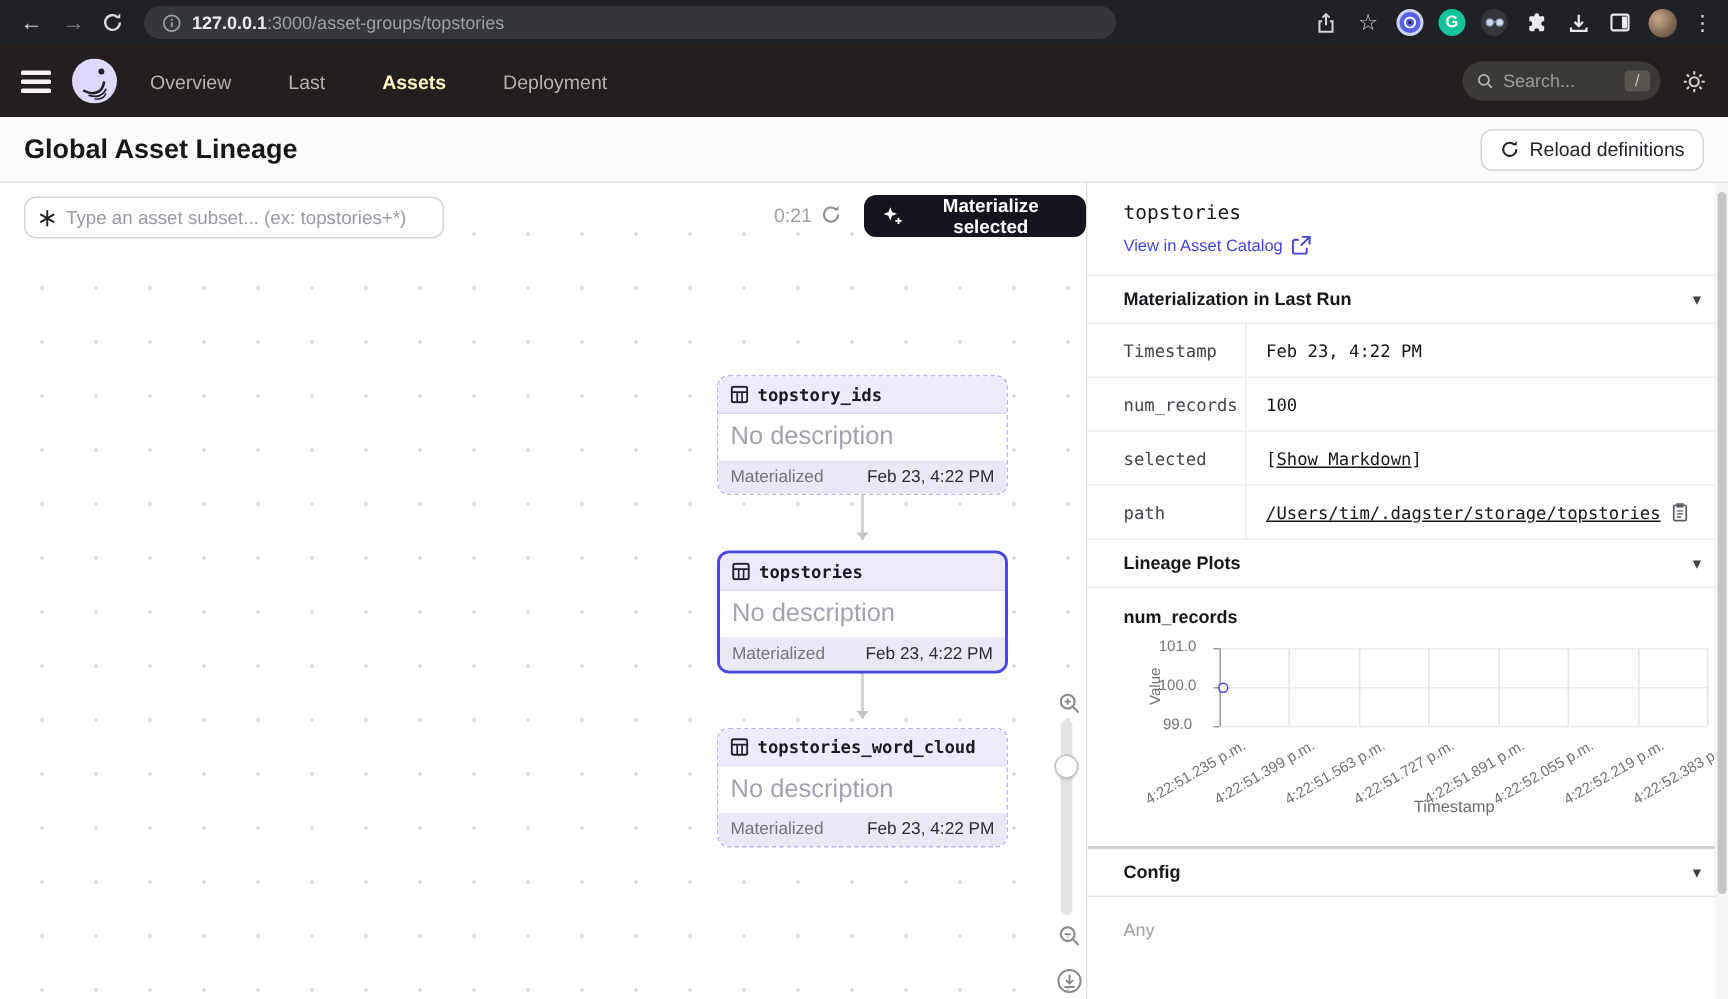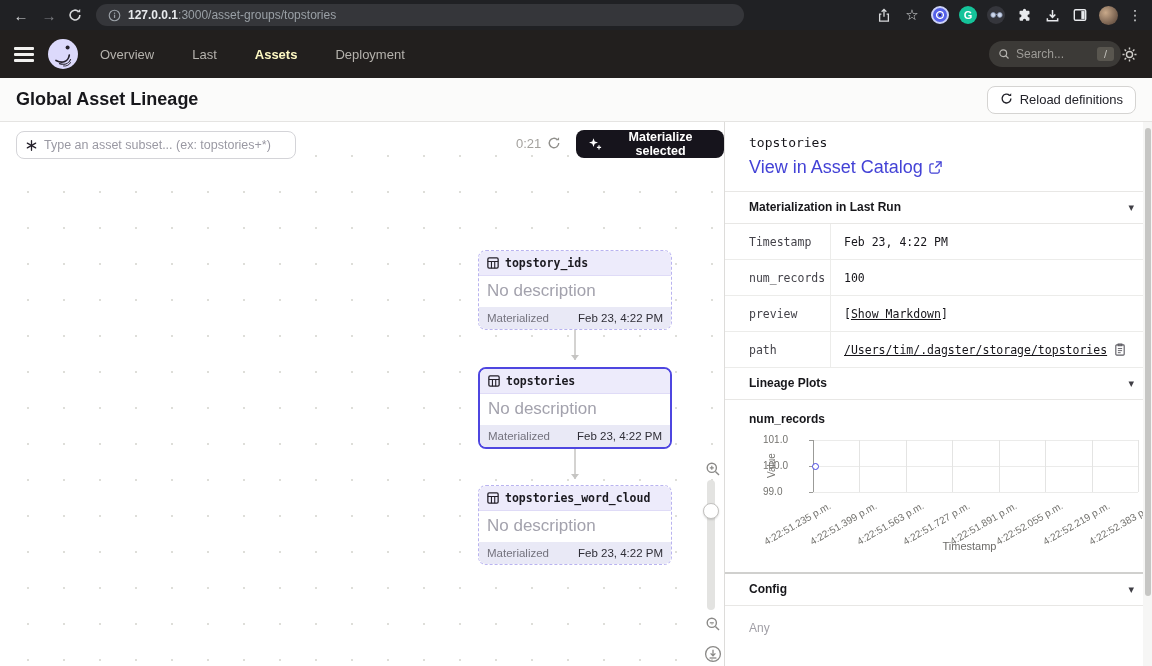--- a/index.html
+++ b/index.html
@@ -23,33 +23,33 @@
   .kebab { color:#d6d8da; font-size:14px; cursor:pointer; }
 
   
   .dg-nav { height:48px; background:#221f1e; display:flex; align-items:center; padding:0 14px; }
   .hamburger { width:20px; display:flex; flex-direction:column; gap:3px; cursor:pointer; margin-right:14px; }
   .hamburger i { height:3px; background:#f2f1ef; border-radius:1px; }
   .dg-logo { margin-right:22px; cursor:pointer; display:flex; }
   .dg-links { display:flex; gap:38px; }
   .dg-link { font-size:13px; color:#b5b2ad; cursor:pointer; }
   .dg-link.active { color:#fef9c3; font-weight:700; }
-  .nav-right { margin-left:auto; display:flex; align-items:center; }
+  .nav-right { margin-left:auto; display:flex; align-items:center; gap:14px; }
   .search-pill { width:132px; height:26px; background:#3c3a37; border-radius:14px;
     display:flex; align-items:center; padding:0 7px 0 9px; gap:6px; cursor:text; }
   .search-pill input { flex:1; min-width:0; background:transparent; border:none; outline:none;
     color:#cfcdc9; font-size:12px; font-family:"Liberation Sans",sans-serif; }
   .search-pill input::placeholder { color:#9d9b97; }
   .slash-badge { background:#59564f; color:#c2c0bb; border-radius:3px; font-size:11px; padding:1px 7px; }
 
   
   .page-header { height:44px; background:#fbfbfa; border-bottom:1px solid #e5e4e2;
     display:flex; align-items:center; justify-content:space-between; padding:0 16px; }
   .page-title { font-size:18px; font-weight:600; color:#17171b; }
-  .reload-btn { display:flex; align-items:flex-start; gap:7px; background:#fff; border:1px solid #d5d4d2;
+  .reload-btn { display:flex; align-items:center; gap:7px; background:#fff; border:1px solid #d5d4d2;
     border-radius:8px; padding:5px 12px 6px; font-size:13px; color:#23232a; cursor:pointer; }
 
   
   .main { display:flex; height:544px; }
   .graph { position:relative; width:725px; height:544px; border-right:1px solid #dddcda;
     background-color:#fff;
     background-image:radial-gradient(circle, #deded9 1.3px, transparent 1.4px);
     background-size:36px 36px; background-position:10px 16px; }
 
   .asset-filter { position:absolute; left:16px; top:9px; width:280px; height:28px; background:#fff;
@@ -83,21 +83,21 @@
   .zoomctl { position:absolute; color:#8a8987; cursor:pointer; }
   .zoom-track { position:absolute; left:707px; top:358px; width:8px; height:130px; background:#e3e3e1;
     border-radius:4px; cursor:pointer; }
   .zoom-handle { position:absolute; left:703px; top:381px; width:16px; height:16px; border-radius:50%;
     background:#fff; border:1px solid #c2c1bf; box-shadow:0 1px 2px rgba(0,0,0,.15); cursor:grab; }
 
   
   .panel { position:relative; width:427px; height:544px; background:#fff; overflow:hidden; }
   .panel-head { padding:13px 24px 13px; }
   .panel-asset-name { font-family:"DejaVu Sans Mono",monospace; font-size:13px; color:#16151a; }
-  .catalog-link { display:flex; align-items:center; gap:6px; margin-top:7px; font-size:18px;
+  .catalog-link { display:flex; align-items:center; gap:6px; margin-top:7px; font-size:11px;
     color:#4342d6; cursor:pointer; }
   .sec { display:flex; align-items:center; justify-content:space-between; padding:8px 18px 9px 24px;
     border-bottom:1px solid #e8e7e5; cursor:pointer; }
   .sec.bt { border-top:1px solid #e8e7e5; }
   .sec-title { font-size:12px; font-weight:700; color:#17171b; }
   .chev { color:#3f3e45; font-size:11px; }
 
   .meta-table { font-family:"DejaVu Sans Mono",monospace; font-size:11.5px; }
   .mrow { display:flex; align-items:center; height:36px; border-bottom:1px solid #ececea; }
   .mkey { width:106px; padding-left:24px; color:#44434a; align-self:stretch; display:flex; align-items:center;
@@ -106,21 +106,21 @@
   .mlink-blue { color:#4342d6; cursor:pointer; }
   .mlink-ul { color:#16151a; text-decoration:underline; cursor:pointer; }
   .copy-icon { color:#5b5a61; cursor:pointer; display:flex; }
 
   .plot-label { font-size:12px; font-weight:700; color:#17171b; padding:12px 24px 0; }
   .chart { position:relative; width:415px; height:132px; margin-top:2px; font-size:10px; color:#73726e; }
   .hgrid { position:absolute; height:1px; background:#ebebea; }
   .vgrid { position:absolute; width:1px; background:#e4e4e3; }
   .yaxis { position:absolute; width:1px; background:#9b9b98; }
   .ymark { position:absolute; width:4px; height:1px; background:#9b9b98; }
-  .ytick { position:absolute; left:38px; width:44px; text-align:left; }
+  .ytick { position:absolute; left:38px; width:44px; text-align:center; }
   .xtick { position:absolute; transform:rotate(-30deg); transform-origin:top right; white-space:nowrap; }
   .ylab { position:absolute; left:24px; width:44px; text-align:center; transform:rotate(-90deg); }
   .xlab { position:absolute; font-size:11px; color:#6c6b68; }
   .pt { position:absolute; width:7px; height:7px; border-radius:50%; background:#fff; border:1.6px solid #4645e2; }
 
   .config-divider { height:2px; background:#d0d0ce; margin-top:12px; }
   .config-body { padding:15px 24px 16px; font-size:12px; color:#a19fa6; }
 
   .panel-scroll { position:absolute; right:0; top:0; width:9px; height:100%; background:#f6f6f5; }
   .panel-thumb { position:absolute; right:1px; top:6px; width:6px; height:468px; border-radius:3px;
@@ -388,21 +388,21 @@
     <div class="meta-table">
       <div class="mrow">
         <div class="mkey">Timestamp</div>
         <div class="mval">Feb 23, 4:22 PM</div>
       </div>
       <div class="mrow">
         <div class="mkey">num_records</div>
         <div class="mval">100</div>
       </div>
       <div class="mrow">
-        <div class="mkey">preview</div>
+        <div class="mkey">selected</div>
         <div class="mval">
             <span><span>[</span><span class="mlink-ul">Show Markdown</span><span>]</span></span>
           </div>
       </div>
       <div class="mrow">
         <div class="mkey">path</div>
         <div class="mval">
           <span class="mlink-ul">/Users/tim/.dagster/storage/topstories</span>
           <span class="copy-icon">
             <svg width="12" height="13" viewBox="0 0 12 14">

